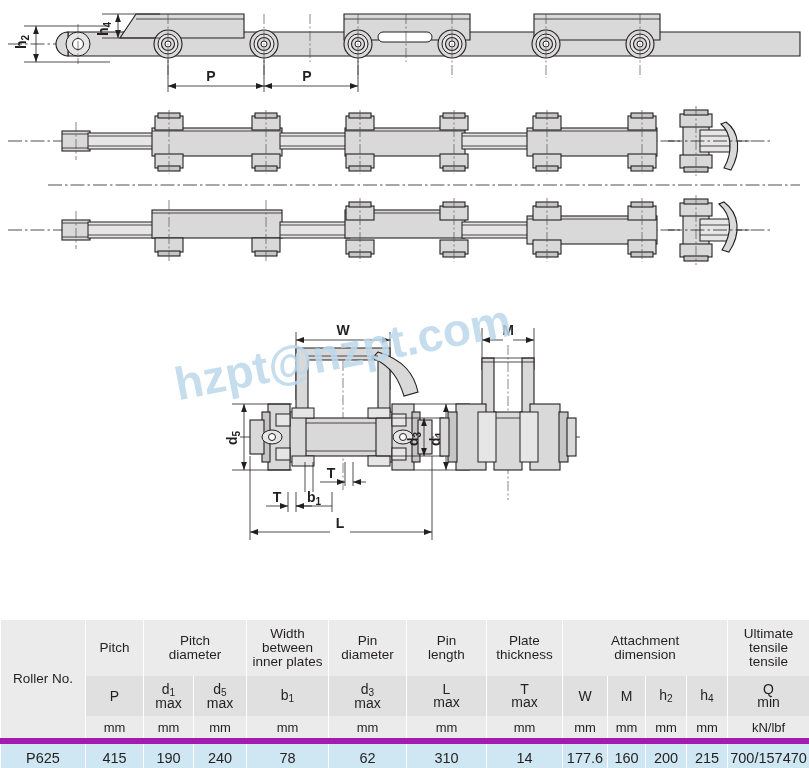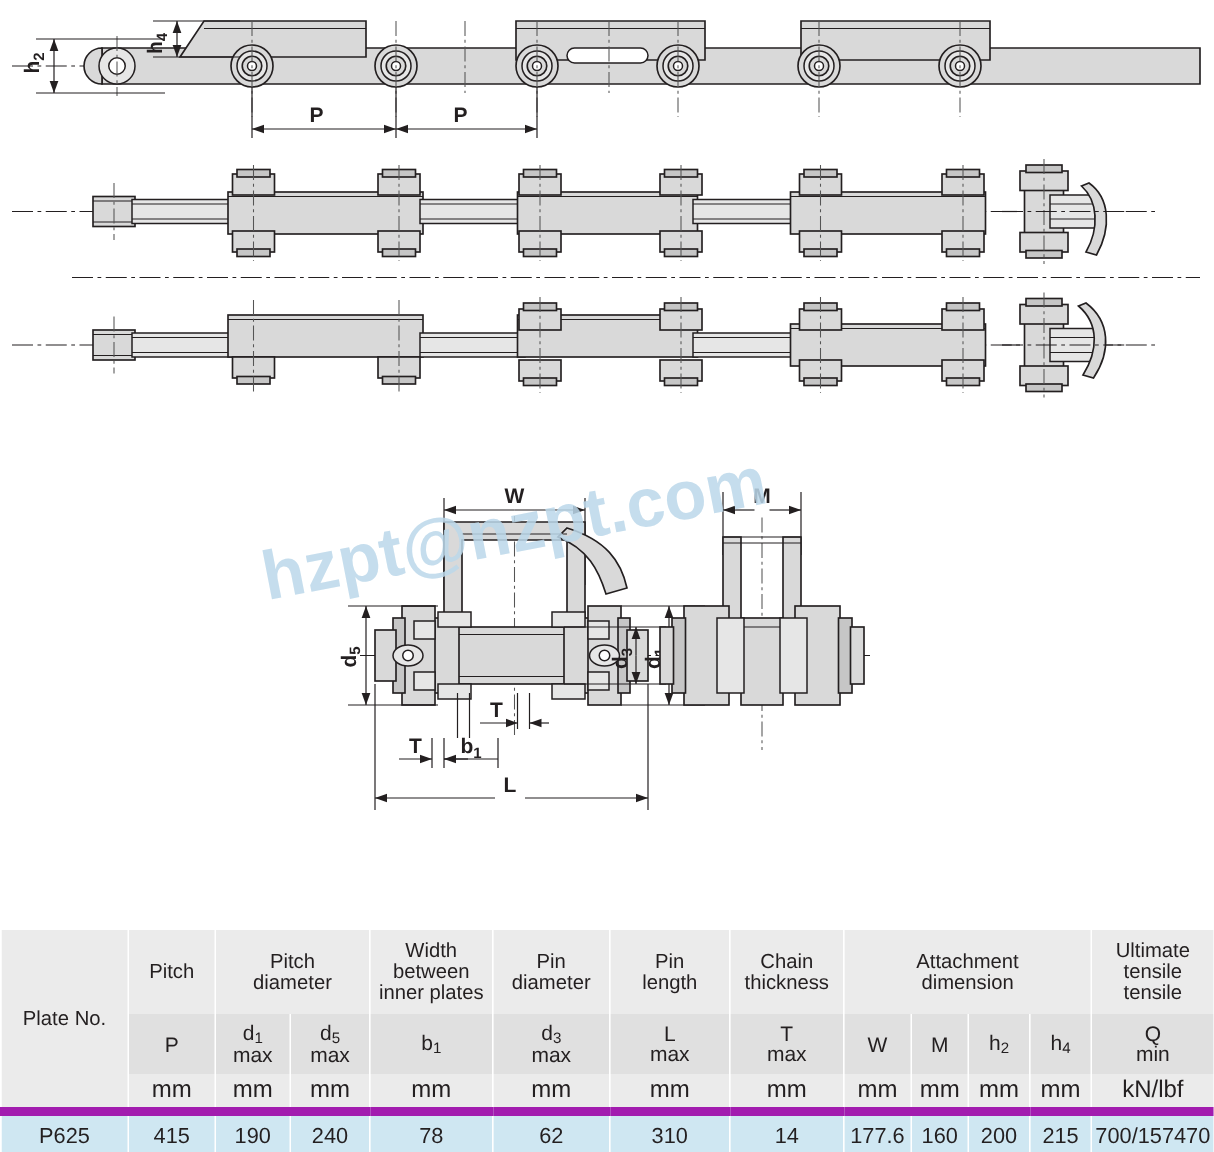--- a/index.html
+++ b/index.html
@@ -60,21 +60,21 @@
   }
   .hdr-sym td {
     background: #e0e0e0;
     font-size: 14px;
     line-height: 13px;
     height: 40px;
     color: #231f20;
   }
   .hdr-unit td {
     background: #ebebeb;
-    font-size: 16px;
+    font-size: 13px;
     height: 22px;
     color: #231f20;
   }
   .data-row td {
     background: #cfe7f2;
     font-size: 14.5px;
     height: 27px;
     color: #231f20;
     border-top: 6px solid #a21caf;
   }
@@ -560,41 +560,41 @@
         <col style="width:80px">
         <col style="width:76px">
         <col style="width:45px">
         <col style="width:38px">
         <col style="width:41px">
         <col style="width:41px">
         <col style="width:82px">
       </colgroup>
       <tbody>
         <tr class="hdr-top">
-          <th class="chain-no-cell" rowspan="3">Plate No.</th>
+          <th class="chain-no-cell" rowspan="3">Roller No.</th>
           <td>Pitch</td>
           <td colspan="2" class="tight">
             <span>Pitch</span><br>
             <span>diameter</span>
           </td>
           <td class="tight">
             <span>Width</span><br>
             <span>between</span><br>
             <span>inner plates</span>
           </td>
           <td class="tight">
             <span>Pin</span><br>
             <span>diameter</span>
           </td>
           <td class="tight">
             <span>Pin</span><br>
             <span>length</span>
           </td>
           <td class="tight">
-            <span>Chain</span><br>
+            <span>Plate</span><br>
             <span>thickness</span>
           </td>
           <td colspan="4" class="tight">
             <span>Attachment</span><br>
             <span>dimension</span>
           </td>
           <td class="tight">
             <span>Ultimate</span><br>
             <span>tensile</span><br>
             <span>tensile</span>

